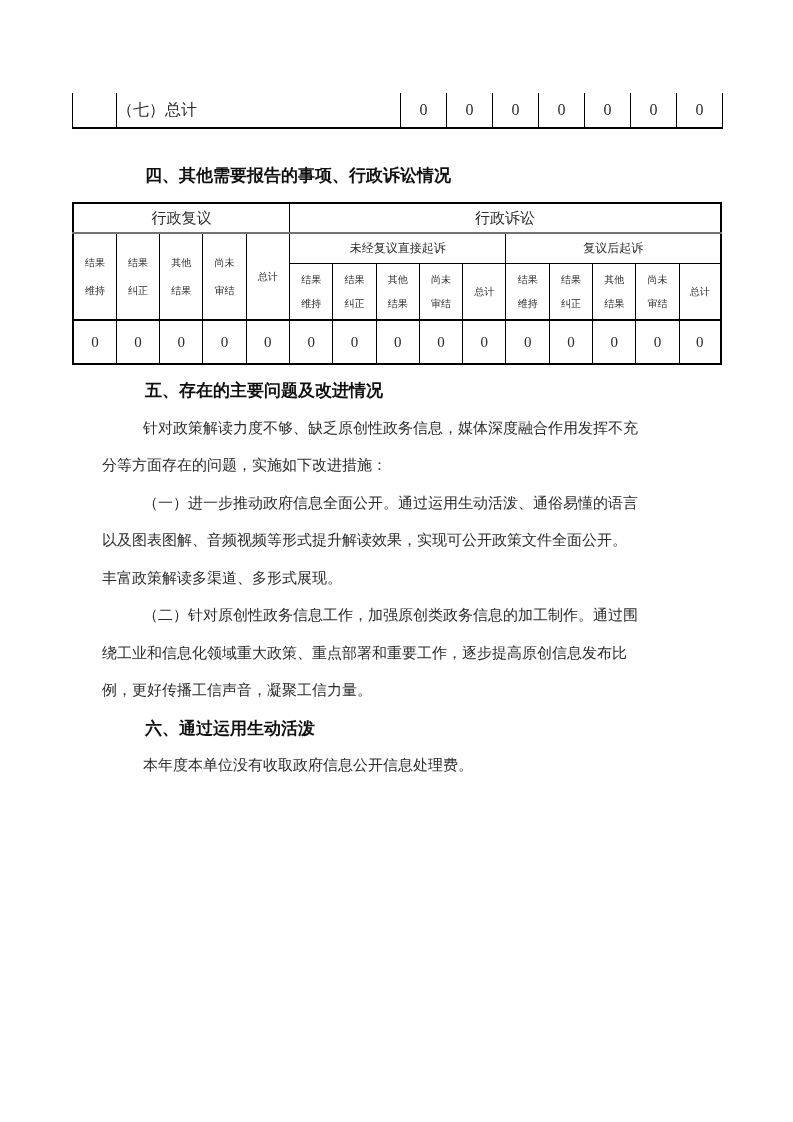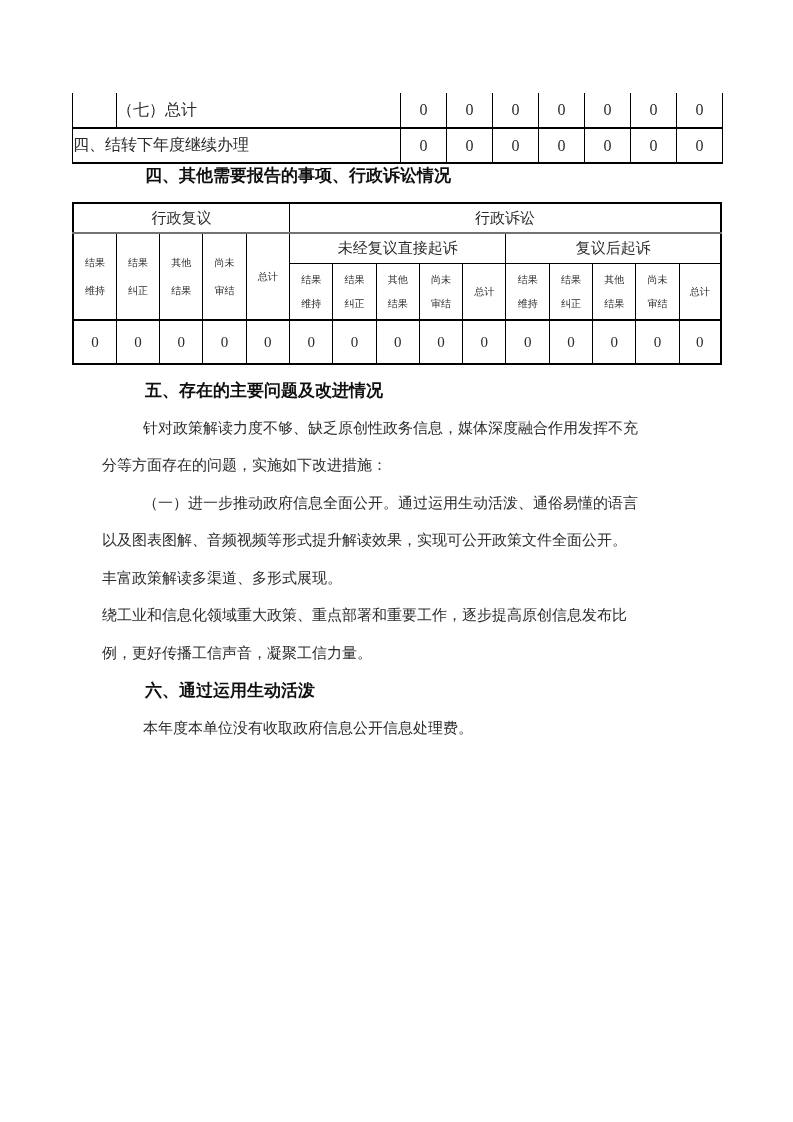--- a/index.html
+++ b/index.html
@@ -18,21 +18,21 @@
   tr.carry-r1 td { height:34px; border-top:none; border-bottom:2px solid #000; }
   tr.carry-r2 td { height:33px; border-bottom:2px solid #000; }
   td.lbl1 { text-align:left; padding-left:9px; }
   td.lbl2 { text-align:left; padding-left:3px; }
   td.num  { text-align:center; font-size:15px; }
 
   
   table.rl { left:72px; top:202px; width:650px; border:2px solid #000; }
   table.rl td { text-align:center; }
   tr.g1 td { height:28px; border-bottom:2px solid #737373; font-size:15px; }
-  tr.g2 td.grp { height:29px; font-size:15px; }
+  tr.g2 td.grp { height:29px; font-size:12px; }
   tr.g3 td { height:55px; }
   td.sub { font-size:10px; }
   td.tall { height:84px; }
   .shl { line-height:28px; height:28px; }
   tr.g3 .shl { line-height:24px; height:24px; }
   .shl-single { line-height:normal; }
   td.sep { border-right:2px solid #000; }
   tr.vals td { height:42px; border-top:2px solid #000; font-size:15px; text-align:center; }
 
   
@@ -73,30 +73,20 @@
         <td></td>
         <td class="lbl1">（七）总计</td>
         <td class="num">0</td>
         <td class="num">0</td>
         <td class="num">0</td>
         <td class="num">0</td>
         <td class="num">0</td>
         <td class="num">0</td>
         <td class="num">0</td>
       </tr>
-      <tr class="carry-r2">
-        <td class="lbl2" colspan="2">四、结转下年度继续办理</td>
-        <td class="num">0</td>
-        <td class="num">0</td>
-        <td class="num">0</td>
-        <td class="num">0</td>
-        <td class="num">0</td>
-        <td class="num">0</td>
-        <td class="num">0</td>
-      </tr>
     </tbody>
   </table>
 
   <div class="h4head">四、其他需要报告的事项、行政诉讼情况</div>
 
   <table class="tbl rl">
     <colgroup>
       <col style="width:43.3px">
         <col style="width:43.3px">
         <col style="width:43.3px">
@@ -201,19 +191,20 @@
     </tbody>
   </table>
 
   <div class="textflow">
     <div class="hd">五、存在的主要问题及改进情况</div>
     <div class="ln ind">针对政策解读力度不够、缺乏原创性政务信息，媒体深度融合作用发挥不充</div>
     <div class="ln">分等方面存在的问题，实施如下改进措施：</div>
     <div class="ln ind">（一）进一步推动政府信息全面公开。通过运用生动活泼、通俗易懂的语言</div>
     <div class="ln">以及图表图解、音频视频等形式提升解读效果，实现可公开政策文件全面公开。</div>
     <div class="ln">丰富政策解读多渠道、多形式展现。</div>
+    <div class="ln ind">（二）针对原创性政务信息工作，加强原创类政务信息的加工制作。通过围</div>
     <div class="ln">绕工业和信息化领域重大政策、重点部署和重要工作，逐步提高原创信息发布比</div>
     <div class="ln">例，更好传播工信声音，凝聚工信力量。</div>
     <div class="hd">六、通过运用生动活泼</div>
     <div class="ln ind">本年度本单位没有收取政府信息公开信息处理费。</div>
   </div>
 
 </div>
 
 </body></html>

